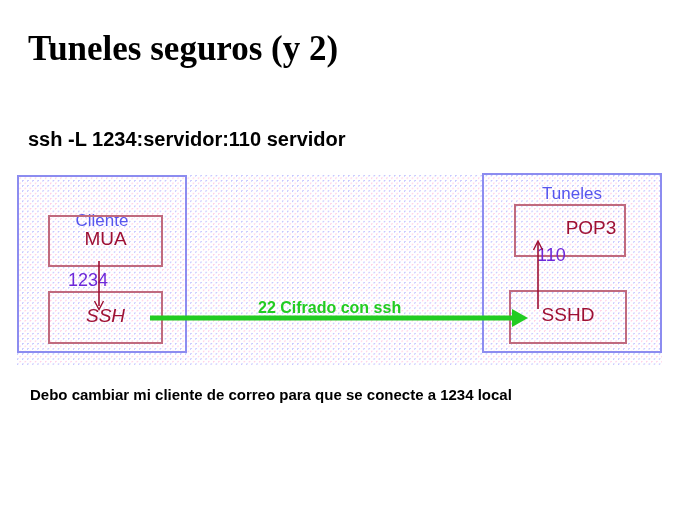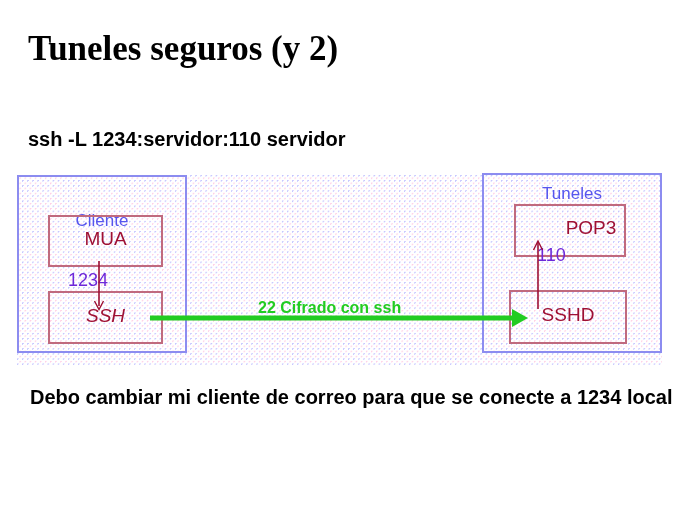--- a/index.html
+++ b/index.html
@@ -142,21 +142,21 @@
     white-space: nowrap;
   }
 
   
   #footer {
     position: absolute;
     left: 30px;
     top: 386px;
     font-family: "Liberation Sans", sans-serif;
     font-weight: bold;
-    font-size: 20px;
+    font-size: 15px;
     color: #000000;
     white-space: nowrap;
   }
 </style>
 </head>
 <body>
 
 <div id="slide">
 
   <div id="title">Tuneles seguros (y 2)</div>

